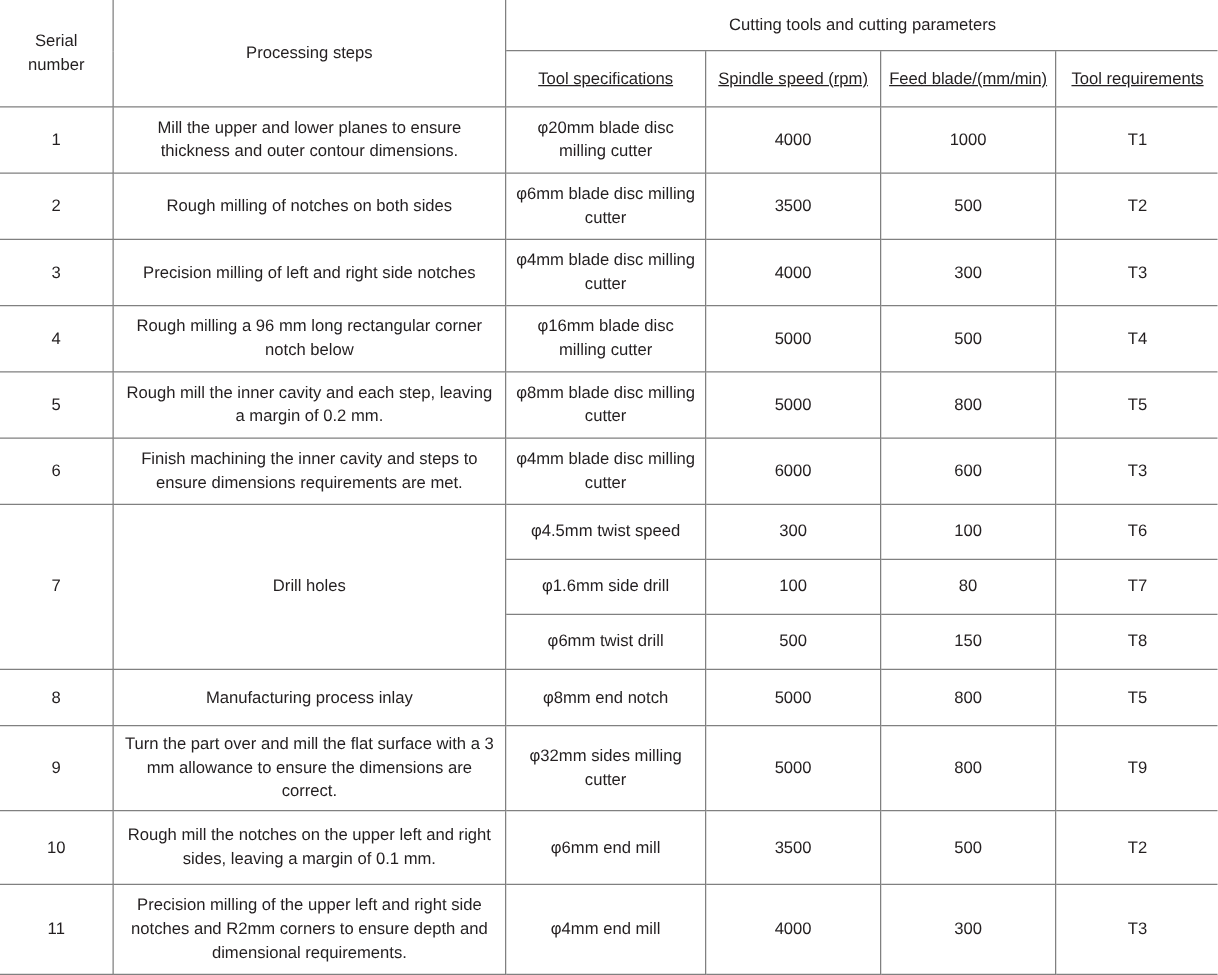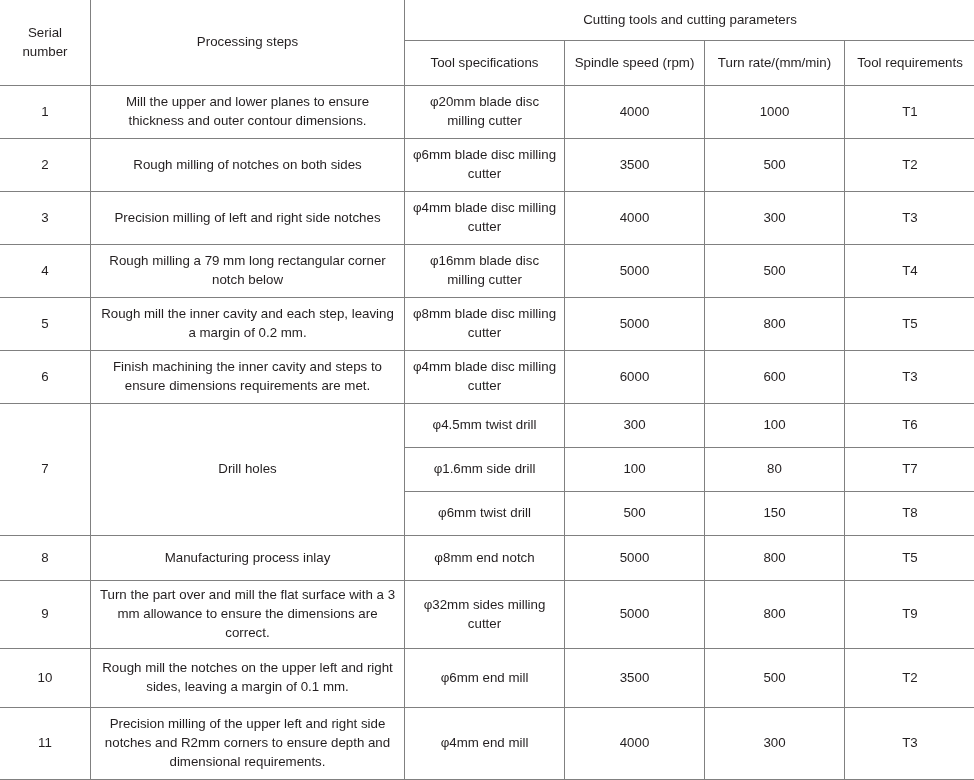--- a/index.html
+++ b/index.html
@@ -53,21 +53,21 @@
   td.hdr {
     font-size: 13.3px;
   }
 
   td.serial, td.speed, td.feed, td.comp {
     font-size: 13.3px;
   }
 
   
   .r-head-a { height: 41px; }
-  .r-head-b { height: 45px; }
+  .r-head-b { height: 45px; text-decoration: underline; }
   .r-std    { height: 53px; }
   .r-sub    { height: 44px; }
   .r-8      { height: 45px; }
   .r-9      { height: 68px; }
   .r-10     { height: 59px; margin-top: 12px; }
   .r-11     { height: 72px; }
 </style>
 </head>
 <body>
 
@@ -83,21 +83,21 @@
     </colgroup>
     <tbody id="table-body">
         <tr class="r-head-a">
           <td class="hdr" rowspan="2">Serial number</td>
           <td class="hdr" rowspan="2">Processing steps</td>
           <td class="hdr" colspan="4">Cutting tools and cutting parameters</td>
         </tr>
         <tr class="r-head-b">
           <td class="hdr">Tool specifications</td>
           <td class="hdr">Spindle speed (rpm)</td>
-          <td class="hdr">Turn rate/(mm/min)</td>
+          <td class="hdr">Feed blade/(mm/min)</td>
           <td class="hdr">Tool requirements</td>
         </tr>
         <tr class="r-std">
           <td class="serial" rowspan="1">1</td>
           <td class="step" rowspan="1">Mill the upper and lower planes to ensure thickness and outer contour dimensions.</td>
           <td class="spec">φ20mm blade disc milling cutter</td>
           <td class="speed">4000</td>
           <td class="feed">1000</td>
           <td class="comp">T1</td>
         </tr>
@@ -112,21 +112,21 @@
         <tr class="r-std">
           <td class="serial" rowspan="1">3</td>
           <td class="step" rowspan="1">Precision milling of left and right side notches</td>
           <td class="spec">φ4mm blade disc milling cutter</td>
           <td class="speed">4000</td>
           <td class="feed">300</td>
           <td class="comp">T3</td>
         </tr>
         <tr class="r-std">
           <td class="serial" rowspan="1">4</td>
-          <td class="step" rowspan="1">Rough milling a 79 mm long rectangular corner notch below</td>
+          <td class="step" rowspan="1">Rough milling a 96 mm long rectangular corner notch below</td>
           <td class="spec">φ16mm blade disc milling cutter</td>
           <td class="speed">5000</td>
           <td class="feed">500</td>
           <td class="comp">T4</td>
         </tr>
         <tr class="r-std">
           <td class="serial" rowspan="1">5</td>
           <td class="step" rowspan="1">Rough mill the inner cavity and each step, leaving a margin of 0.2 mm.</td>
           <td class="spec">φ8mm blade disc milling cutter</td>
           <td class="speed">5000</td>
@@ -137,21 +137,21 @@
           <td class="serial" rowspan="1">6</td>
           <td class="step" rowspan="1">Finish machining the inner cavity and steps to ensure dimensions requirements are met.</td>
           <td class="spec">φ4mm blade disc milling cutter</td>
           <td class="speed">6000</td>
           <td class="feed">600</td>
           <td class="comp">T3</td>
         </tr>
         <tr class="r-sub">
           <td class="serial" rowspan="3">7</td>
           <td class="step" rowspan="3">Drill holes</td>
-          <td class="spec">φ4.5mm twist drill</td>
+          <td class="spec">φ4.5mm twist speed</td>
           <td class="speed">300</td>
           <td class="feed">100</td>
           <td class="comp">T6</td>
         </tr>
         <tr class="r-sub">
           <td class="spec">φ1.6mm side drill</td>
           <td class="speed">100</td>
           <td class="feed">80</td>
           <td class="comp">T7</td>
         </tr>

